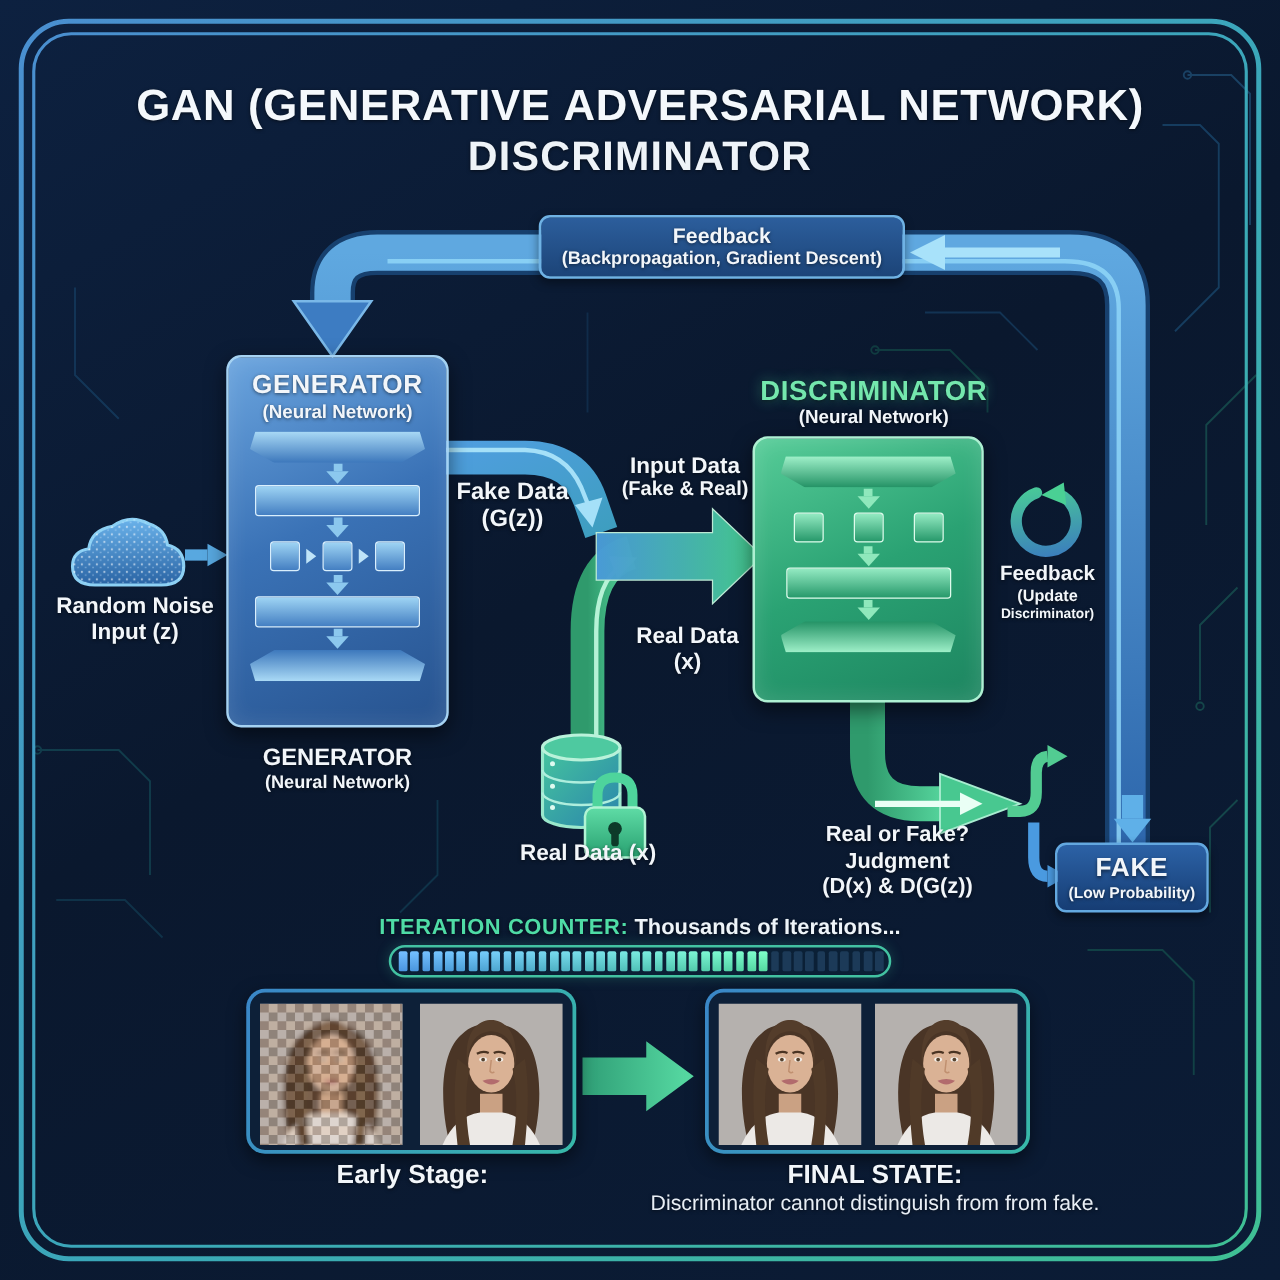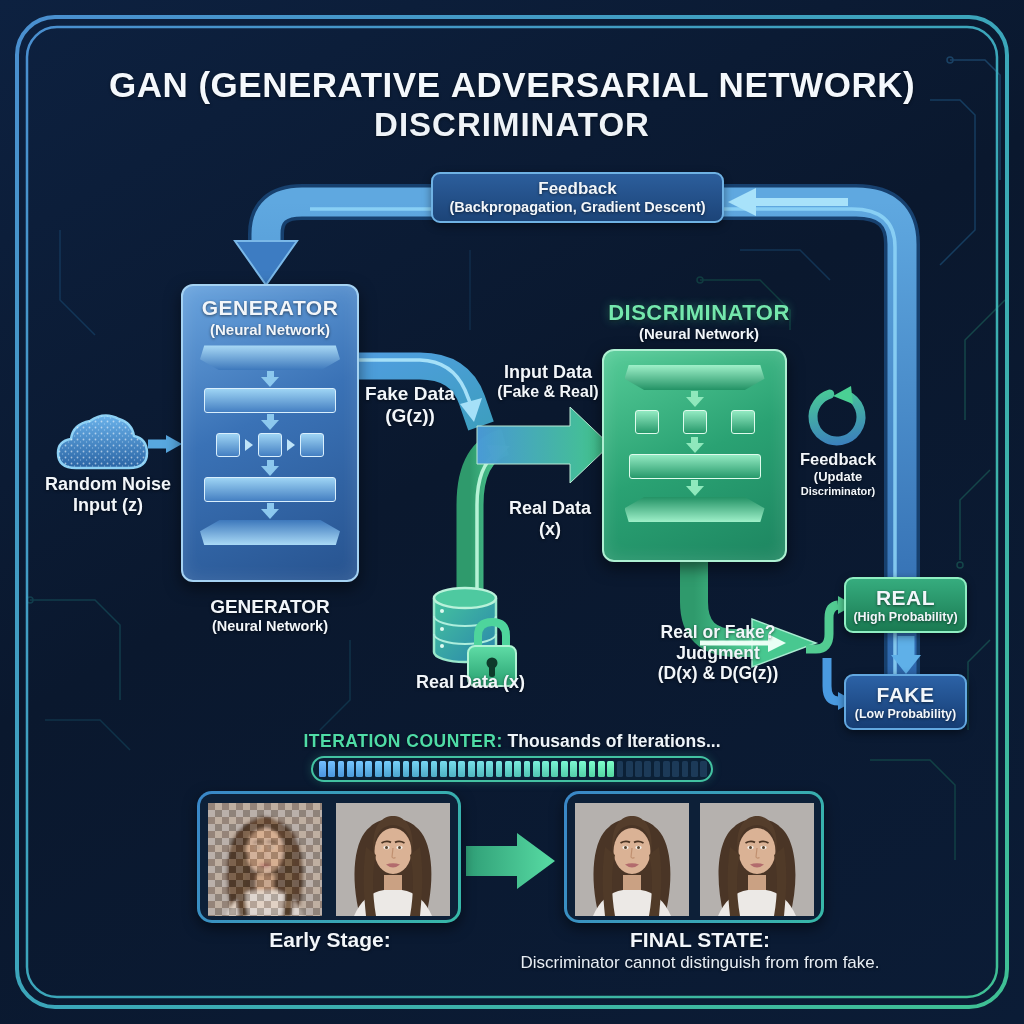--- a/index.html
+++ b/index.html
@@ -359,30 +359,26 @@
   <div class="abs ctr txt lbl" style="left:490px;top:498px;width:120px;font-size:18px">
     <div>Real Data</div>
     <div>(x)</div>
   </div>
   <div class="abs ctr txt lbl" style="left:388px;top:672px;width:165px;font-size:18px">Real Data (x)</div>
   <div class="abs ctr txt" style="left:768px;top:450px;width:140px">
     <div style="font-size:16.5px;font-weight:800">Feedback</div>
     <div style="font-size:13px;font-weight:600">(Update</div>
     <div style="font-size:11px;font-weight:600">Discriminator)</div>
   </div>
-  <div class="abs ctr txt lbl" style="left:628px;top:622px;width:180px;font-size:17.5px">
+  <div class="abs ctr txt lbl" style="left:628px;top:657px;width:180px;font-size:17.5px">
     <div>Real or Fake?</div>
     <div>Judgment</div>
     <div>(D(x) &amp; D(G(z))</div>
   </div>
 
-  <div class="abs info-box txt" id="real-box">
-    <div class="rb-t">REAL</div>
-    <div class="rb-s">(High Probability)</div>
-  </div>
   <div class="abs info-box txt" id="fake-box">
     <div class="rb-t">FAKE</div>
     <div class="rb-s">(Low Probability)</div>
   </div>
 
   <div class="abs ctr txt" id="iteration-row">
     <span id="iteration-label">ITERATION COUNTER:</span>
     <span id="iteration-text"> <span>Thousands of Iterations...</span></span>
   </div>
   <div class="abs" id="progress">

